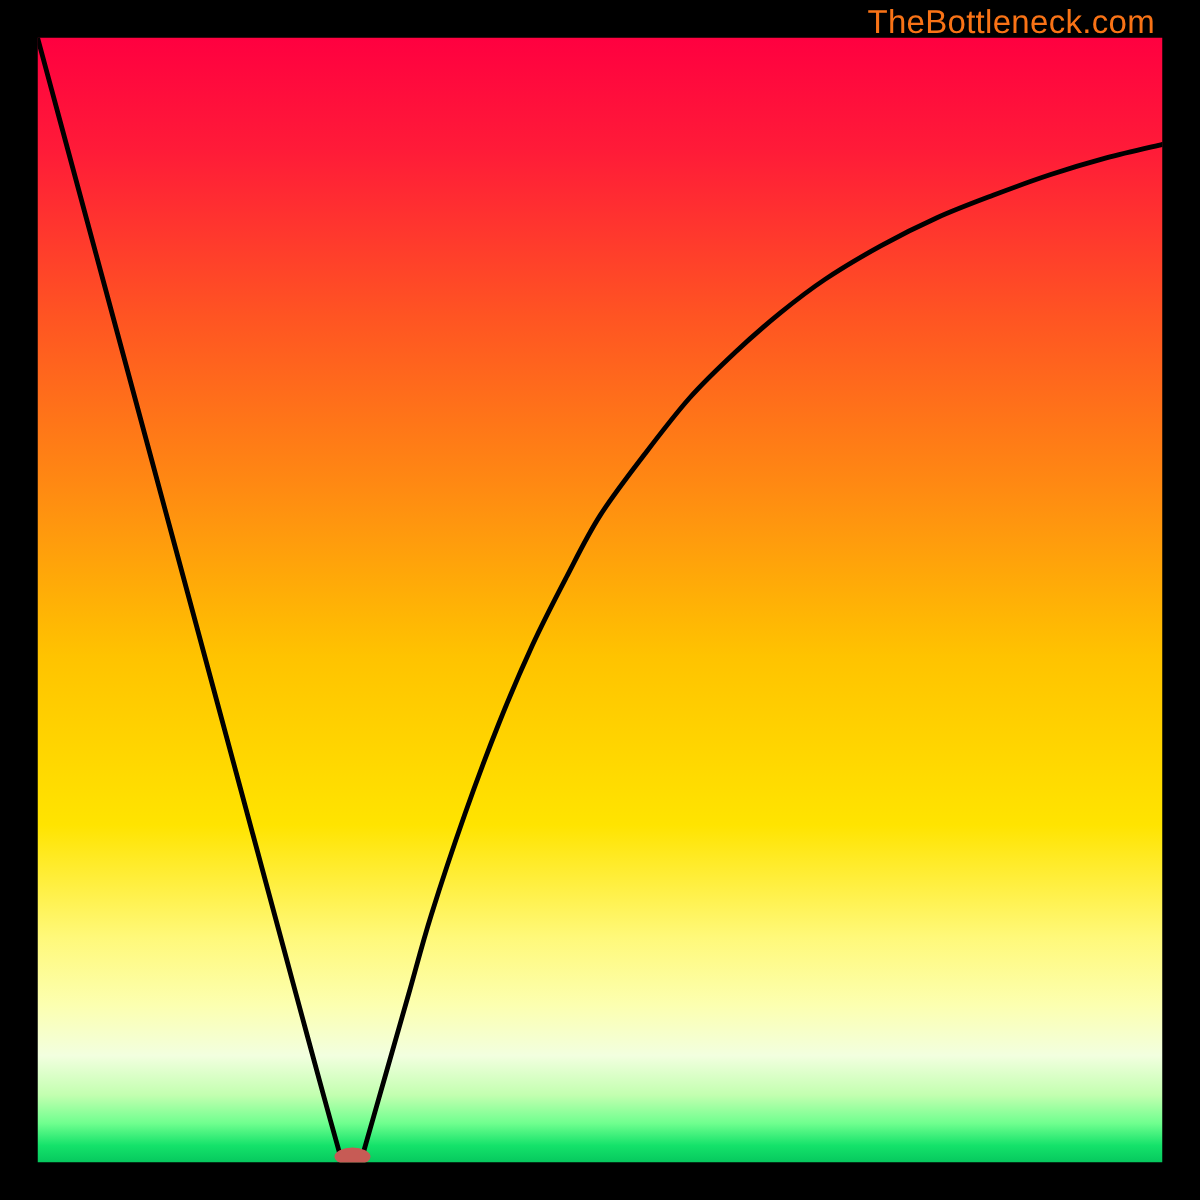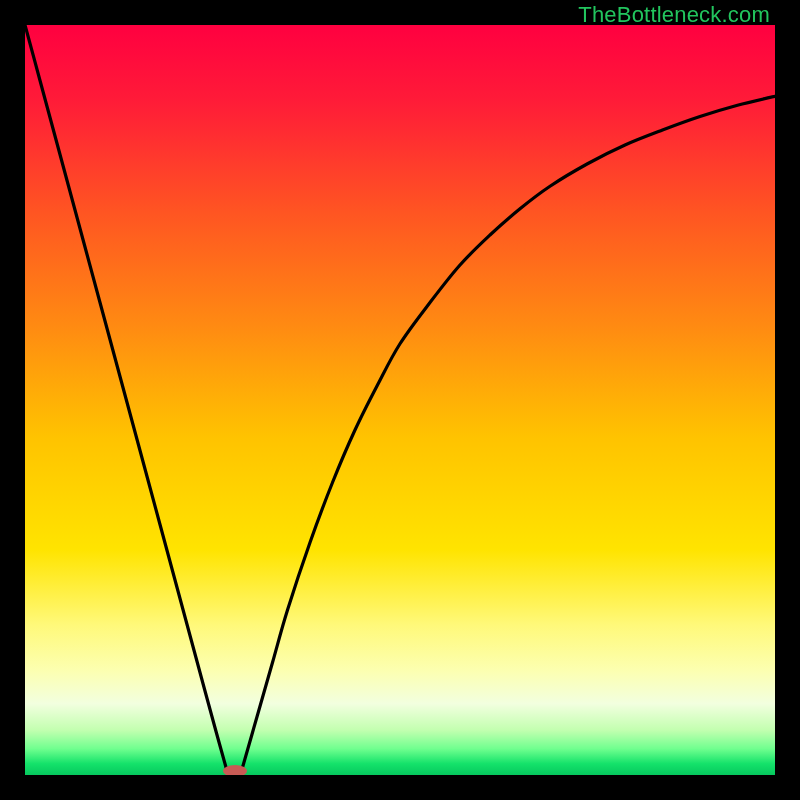--- a/index.html
+++ b/index.html
@@ -23,21 +23,21 @@
     position: absolute;
     left: 0;
     top: 0;
     width: 750px;
     height: 750px;
   }
   .watermark {
     position: absolute;
     top: 2px;
     right: 30px;
-    color: #22c55e;
+    color: #f97316;
     font-size: 22px;
     font-weight: 500;
     letter-spacing: 0.2px;
   }
   svg { display: block; }
 </style>
 </head>
 <body>
 
 <div class="watermark">TheBottleneck.com</div>

